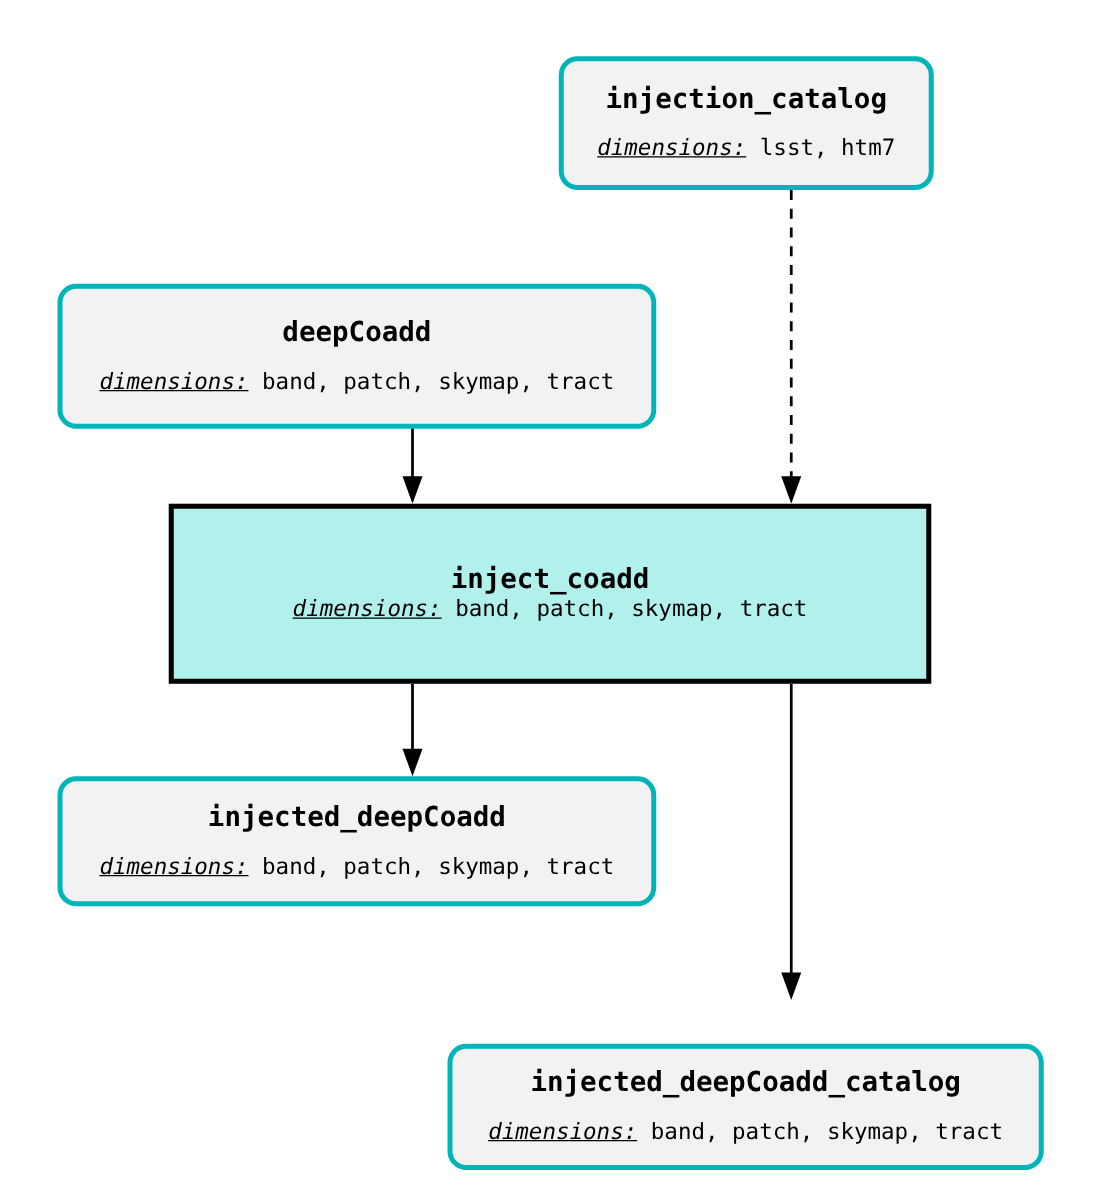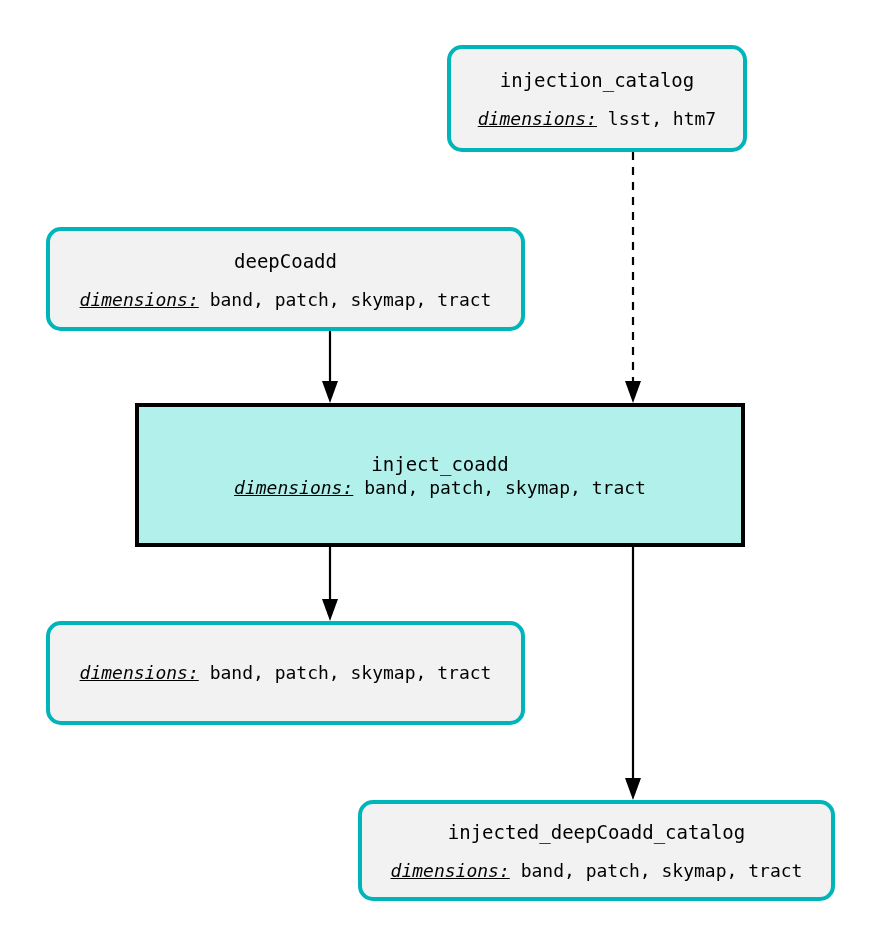--- a/index.html
+++ b/index.html
@@ -40,40 +40,40 @@
     border: 4px solid #00b5ba;
     border-radius: 15px;
     gap: 15px;
   }
   .node.task {
     background: #b2f0eb;
     border: 4px solid #000000;
     border-radius: 0;
   }
   .node-title {
-    font-weight: normal;
-    font-size: 19px;
+    font-weight: bold;
+    font-size: 22px;
     line-height: 26px;
     white-space: nowrap;
   }
   .node-subtext {
     font-size: 18px;
     line-height: 22px;
     white-space: nowrap;
   }
   .dim-label {
     font-style: italic;
     text-decoration: underline;
   }
   
   #node-injection-catalog        { left: 447px; top: 45px;  width: 300px; height: 107px; }
-  #node-deepCoadd                { left: 46px;  top: 227px; width: 479px; height: 104px; }
+  #node-deepCoadd                { left: 46px;  top: 227px; width: 479px; height: 116px; }
   #node-inject-coadd             { left: 135px; top: 403px; width: 610px; height: 144px; }
   #node-injected-deepCoadd       { left: 46px;  top: 621px; width: 479px; height: 104px; }
-  #node-injected-deepCoadd-catalog { left: 358px; top: 800px; width: 477px; height: 101px; }
+  #node-injected-deepCoadd-catalog { left: 358px; top: 835px; width: 477px; height: 101px; }
 
   .edge-line {
     stroke: #000000;
     stroke-width: 2.2;
     fill: none;
   }
   .edge-line.dashed {
     stroke-dasharray: 8 7;
   }
   .arrow-head {
@@ -118,20 +118,21 @@
     <div class="node-title">deepCoadd</div>
     <div class="node-subtext"><span class="dim-label">dimensions:</span><span> band, patch, skymap, tract</span></div>
   </div>
 
   <div class="node task" id="node-inject-coadd">
     <div class="node-title">inject_coadd</div>
     <div class="node-subtext"><span class="dim-label">dimensions:</span><span> band, patch, skymap, tract</span></div>
   </div>
 
   <div class="node dataset" id="node-injected-deepCoadd">
+    <div class="node-title">injected_deepCoadd</div>
     <div class="node-subtext"><span class="dim-label">dimensions:</span><span> band, patch, skymap, tract</span></div>
   </div>
 
   <div class="node dataset" id="node-injected-deepCoadd-catalog">
     <div class="node-title">injected_deepCoadd_catalog</div>
     <div class="node-subtext"><span class="dim-label">dimensions:</span><span> band, patch, skymap, tract</span></div>
   </div>
 
 </div>
 

